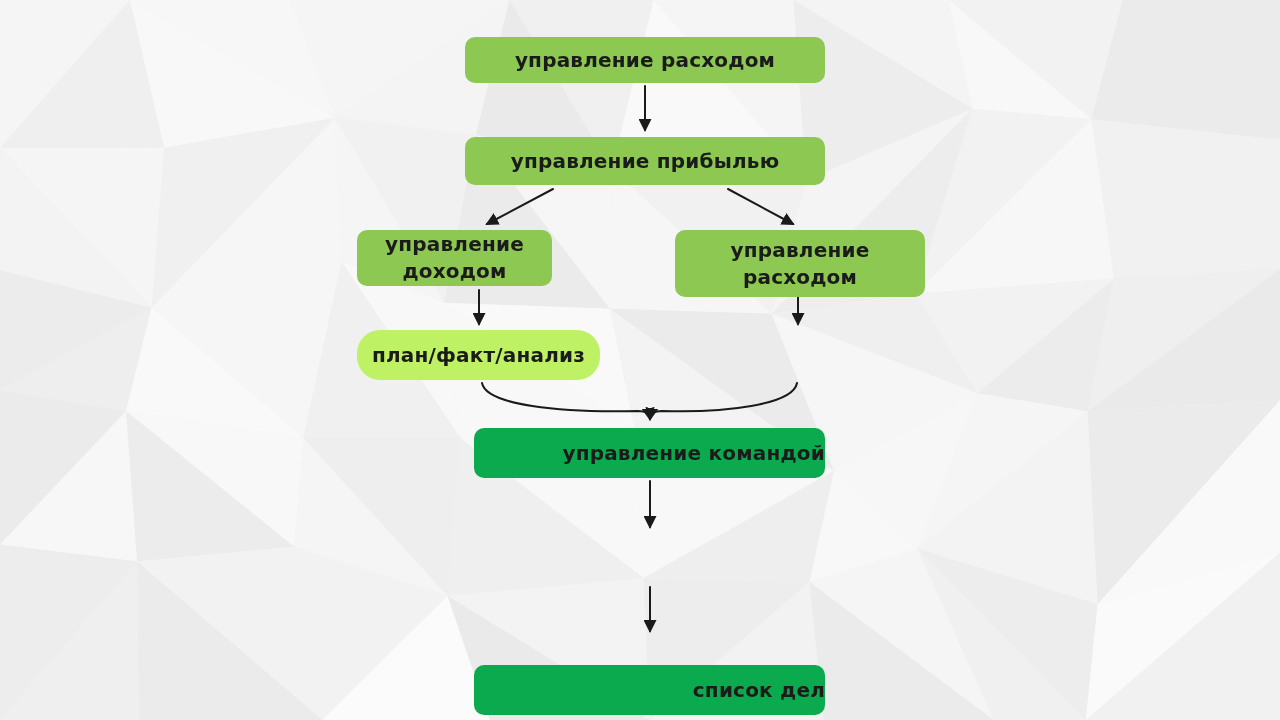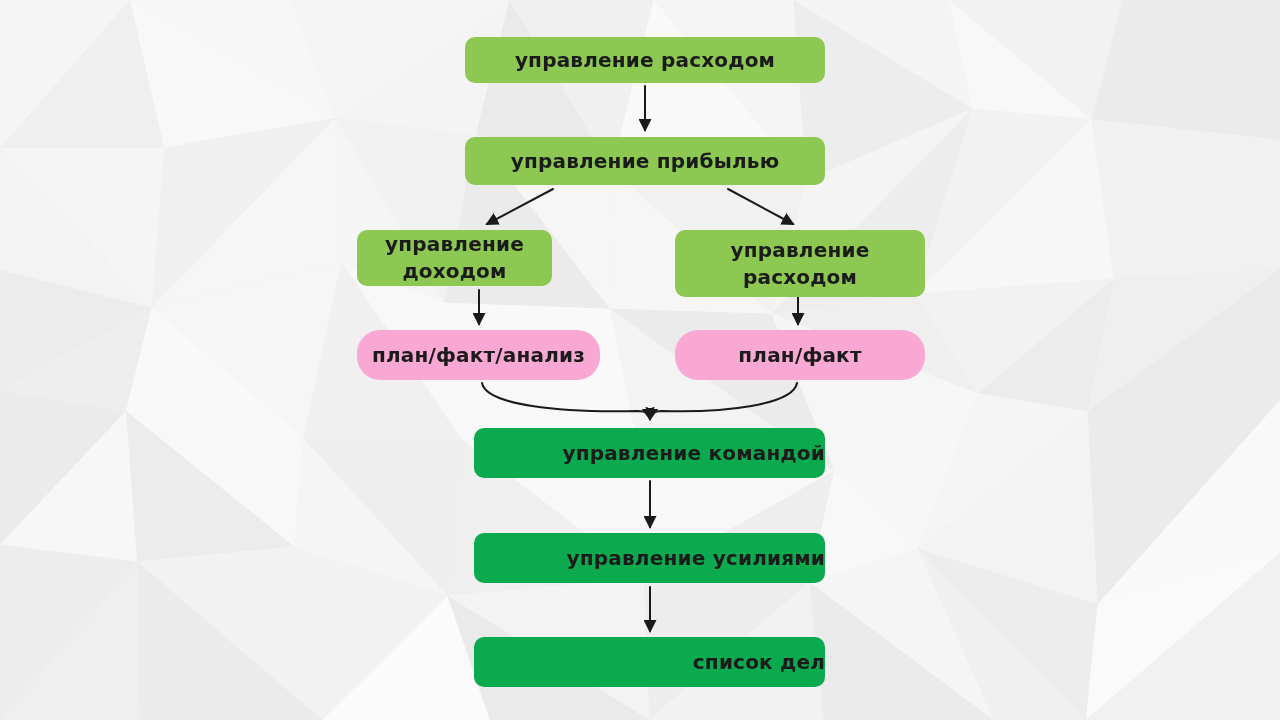--- a/index.html
+++ b/index.html
@@ -31,33 +31,33 @@
     text-align: center;
     box-sizing: border-box;
   }
   .node .lbl { white-space: nowrap; }
   .node.two-line .lbl {
     white-space: normal;
     max-width: 178px;
     line-height: 27px;
   }
   .c-light_green { background: #8cc852; }
-  .c-yellow     { background: #f9a8d4; border-radius: 23px; }
+  .c-yellow     { background: #bef264; border-radius: 23px; }
   .c-dark_green { background: #0caa4f; justify-content: flex-end; }
 
   
   #n-business { left: 465px; top: 37px;  width: 360px; height: 46px; }
   #n-profit   { left: 465px; top: 137px; width: 360px; height: 48px; }
   #n-income   { left: 357px; top: 230px; width: 195px; height: 56px; }
   #n-expense  { left: 675px; top: 230px; width: 250px; height: 67px; }
   #n-pfa      { left: 357px; top: 330px; width: 243px; height: 50px; }
   #n-pf       { left: 675px; top: 330px; width: 250px; height: 50px; }
   #n-team     { left: 474px; top: 428px; width: 351px; height: 50px; }
   #n-efforts  { left: 474px; top: 533px; width: 351px; height: 50px; }
-  #n-todo     { left: 474px; top: 637px; width: 351px; height: 50px; padding-left: 25px; }
+  #n-todo     { left: 474px; top: 665px; width: 351px; height: 50px; padding-left: 25px; }
 </style>
 </head>
 <body>
 
 <div id="stage">
 
   <svg id="bg" viewBox="0 0 1280 720" xmlns="http://www.w3.org/2000/svg">
       <polygon points="0,0 130.01912409672514,0 0,148.1298416245263" fill="rgb(245,245,245)"></polygon>
       <polygon points="130.01912409672514,0 164.1804719727952,147.708000194747 0,148.1298416245263" fill="rgb(239,239,239)"></polygon>
       <polygon points="130.01912409672514,0 290.54897887515835,0 335.2516569395084,117.70896950596943" fill="rgb(247,247,247)"></polygon>
@@ -172,29 +172,23 @@
   </div>
 
   <div class="node c-light_green two-line" id="n-expense">
     <span class="lbl">управление расходом</span>
   </div>
 
   <div class="node c-yellow" id="n-pfa">
     <span class="lbl">план/факт/анализ</span>
   </div>
 
-  <div class="node c-yellow" id="n-pf">
-    <span class="lbl">план/факт</span>
-  </div>
 
   <div class="node c-dark_green" id="n-team">
     <span class="lbl">управление командой</span>
   </div>
 
-  <div class="node c-dark_green" id="n-efforts">
-    <span class="lbl">управление усилиями</span>
-  </div>
 
   <div class="node c-dark_green" id="n-todo">
     <span class="lbl">список дел</span>
   </div>
 
 </div>
 
 </body></html>

